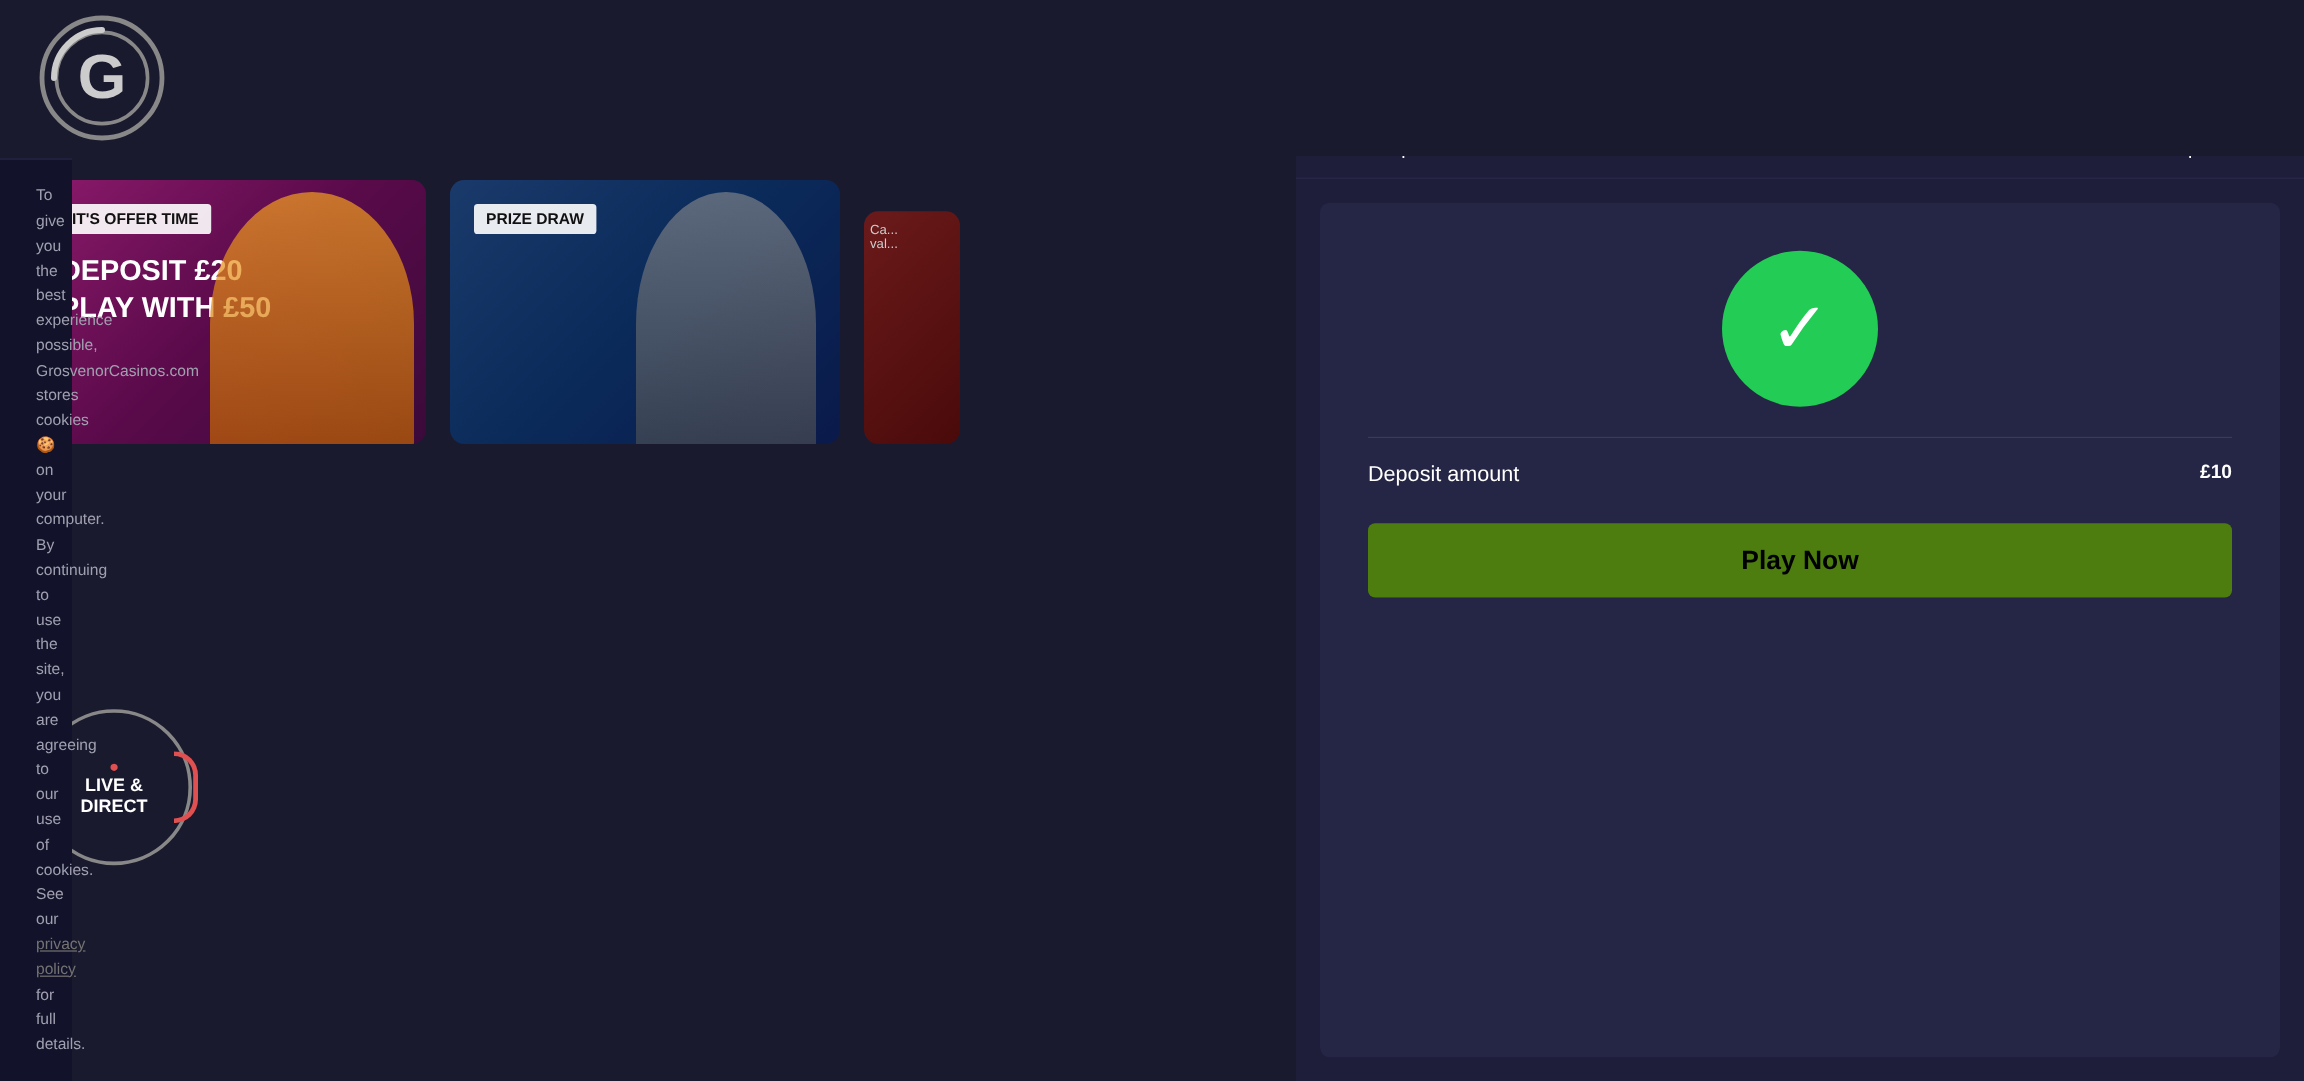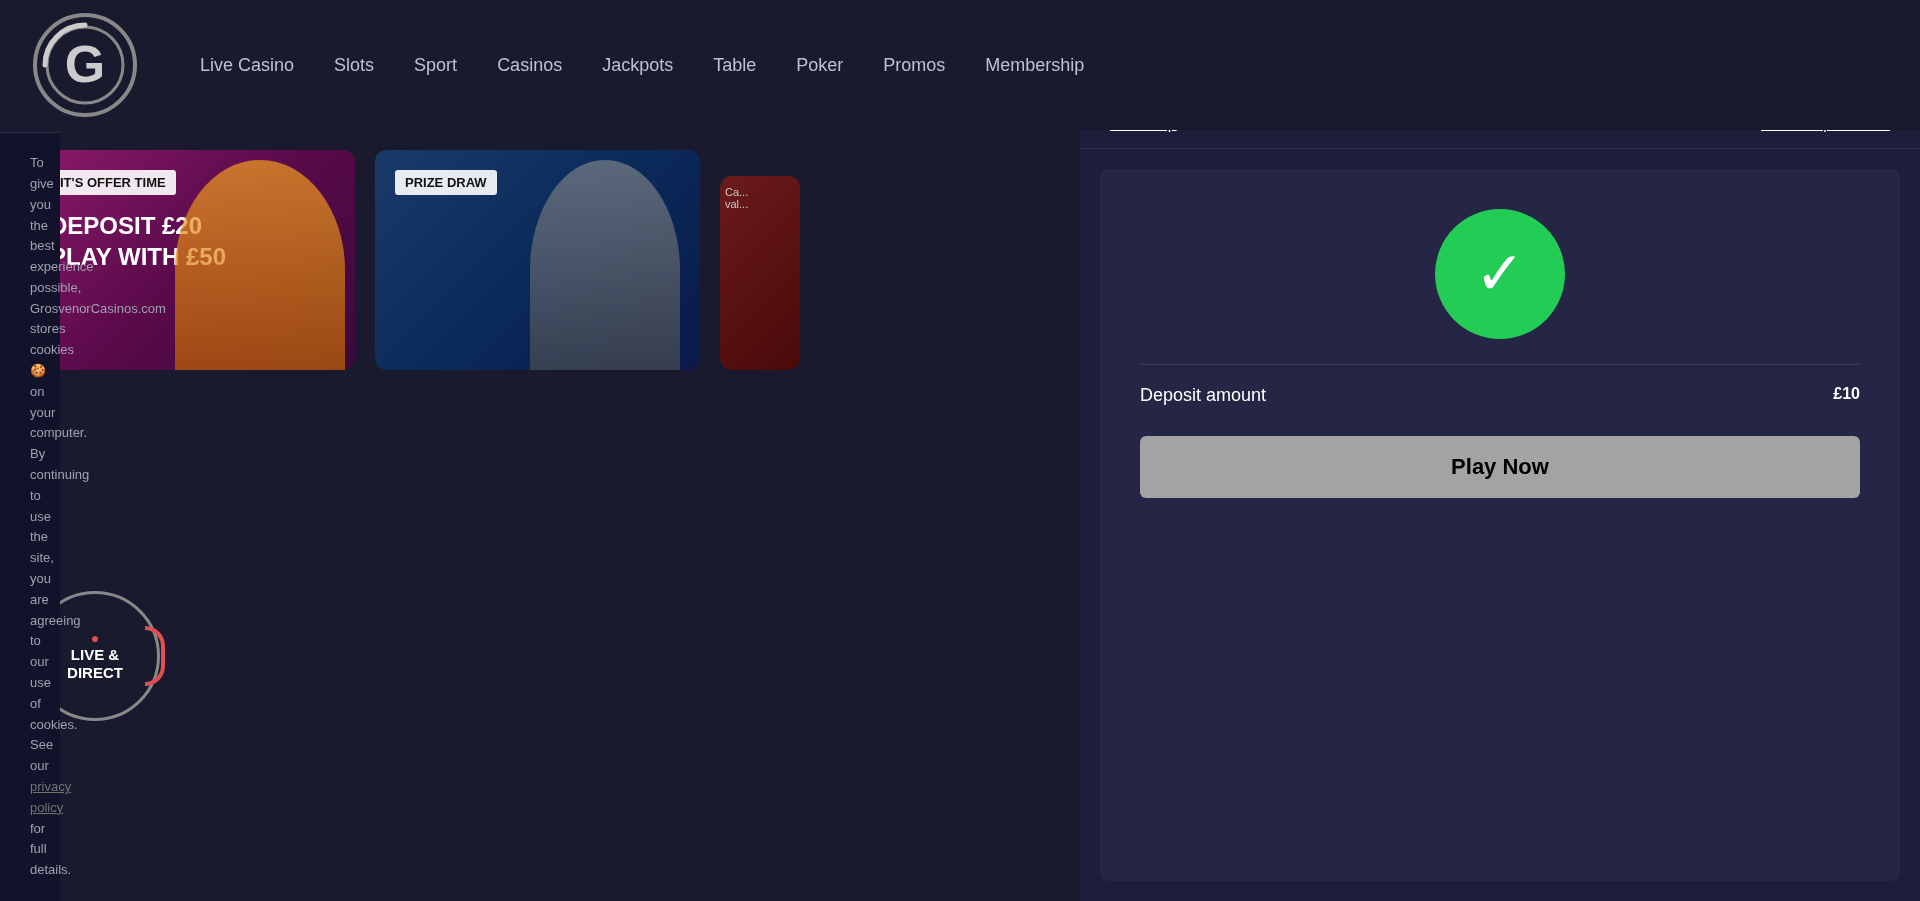--- a/index.html
+++ b/index.html
@@ -335,21 +335,21 @@
     }
 
     .deposit-amount-value {
       color: #ffffff;
       font-size: 16px;
       font-weight: bold;
     }
 
     .play-now-btn {
       width: 100%;
-      background: #a3a3a3;
+      background: #4d7c0f;
       color: #000000;
       font-size: 22px;
       font-weight: bold;
       border: none;
       border-radius: 6px;
       padding: 18px;
       cursor: pointer;
       text-align: center;
     }
 
@@ -375,31 +375,20 @@
     <svg class="logo-svg" viewBox="0 0 110 110" xmlns="http://www.w3.org/2000/svg">
       <circle cx="55" cy="55" r="50" fill="none" stroke="#888" stroke-width="4"></circle>
       <circle cx="55" cy="55" r="38" fill="none" stroke="#888" stroke-width="3"></circle>
 
       <text x="55" y="72" text-anchor="middle" font-size="52" font-weight="bold" fill="#cccccc" font-family="Arial">G</text>
 
       <path d="M 15 55 A 40 40 0 0 1 55 15" fill="none" stroke="#cccccc" stroke-width="5" stroke-linecap="round"></path>
     </svg>
   </div>
 
-  <nav class="nav">
-    <span class="nav-item">Live Casino</span>
-    <span class="nav-item">Slots</span>
-    <span class="nav-item">Sport</span>
-    <span class="nav-item">Casinos</span>
-    <span class="nav-item">Jackpots</span>
-    <span class="nav-item">Table</span>
-    <span class="nav-item">Poker</span>
-    <span class="nav-item">Promos</span>
-    <span class="nav-item">Membership</span>
-  </nav>
 </header>
 
 <main class="main-content">
 
   <section class="promo-section">
 
     <div class="promo-card promo-card-1">
       <div class="promo-badge">IT'S OFFER TIME</div>
       <div class="promo-title">DEPOSIT £20<br>PLAY WITH £50</div>
       

